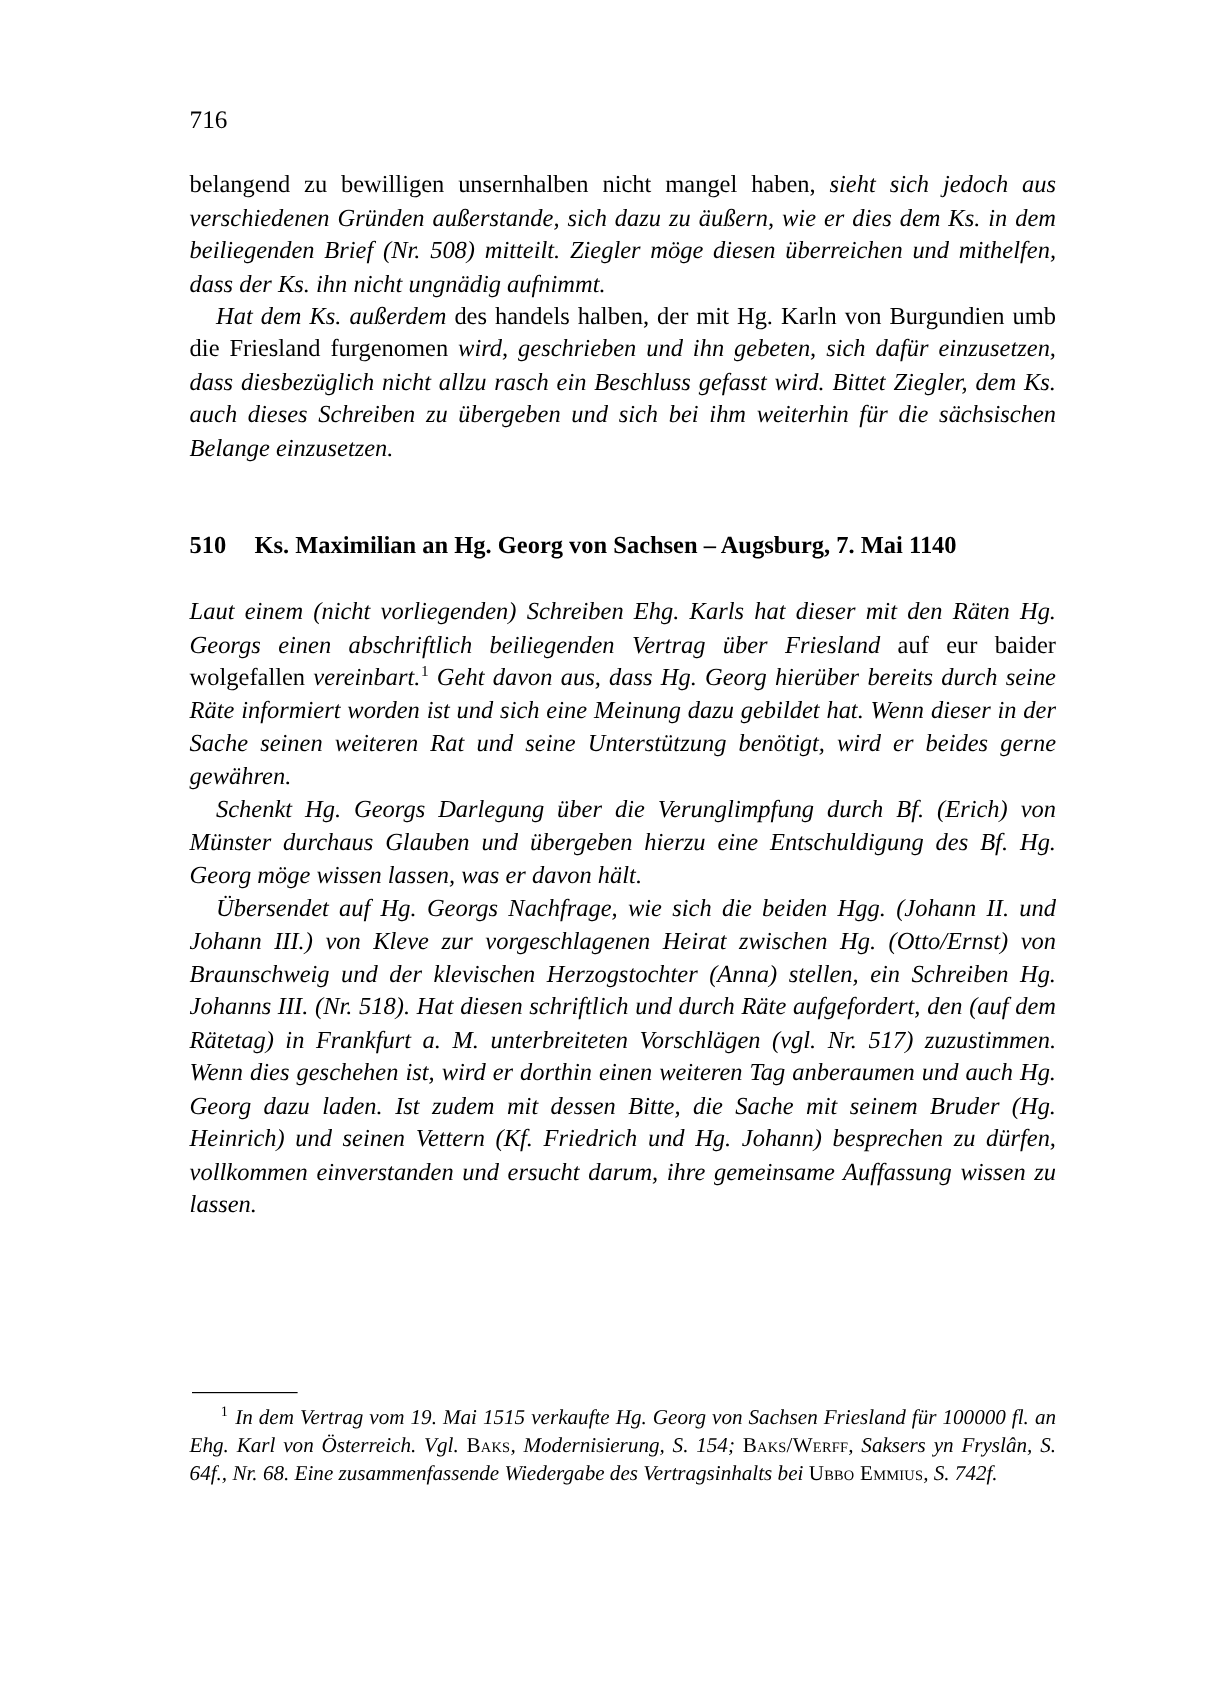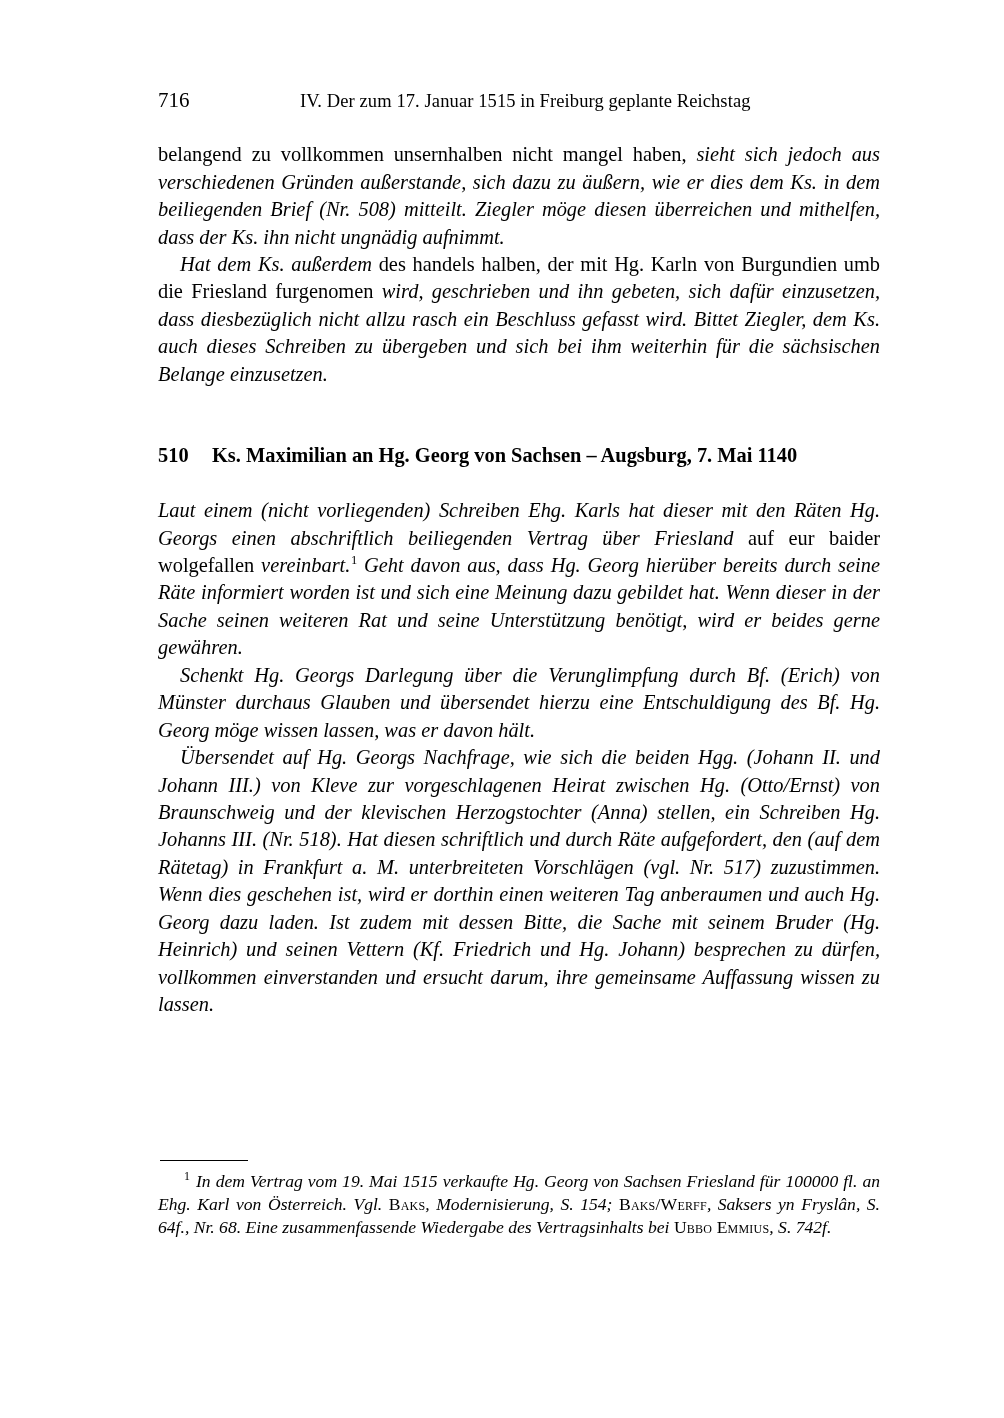--- a/index.html
+++ b/index.html
@@ -150,39 +150,38 @@
 </style>
 </head>
 <body>
 
 <div class="page">
 
   <div class="textblock">
 
     <div class="runhead">
       <span class="folio">716</span>
-      <span class="rh-title">IV. Der zum 17. Januar 1515 in Freiburg geplante Reichstag</span>
     </div>
 
-    <p class="body"><span class="rm">belangend zu vollkommen unsernhalben nicht mangel haben,</span><span class="it"> sieht sich jedoch aus verschiedenen Gründen außerstande, sich dazu zu äußern, wie er dies dem Ks. in dem beiliegenden Brief (Nr. 508) mitteilt. Ziegler möge diesen überreichen und mithelfen, dass der Ks. ihn nicht ungnädig aufnimmt.</span></p>
+    <p class="body"><span class="rm">belangend zu bewilligen unsernhalben nicht mangel haben,</span><span class="it"> sieht sich jedoch aus verschiedenen Gründen außerstande, sich dazu zu äußern, wie er dies dem Ks. in dem beiliegenden Brief (Nr. 508) mitteilt. Ziegler möge diesen überreichen und mithelfen, dass der Ks. ihn nicht ungnädig aufnimmt.</span></p>
 
     <p class="body indent"><span class="it">Hat dem Ks. außerdem</span><span class="rm"> des handels halben, der mit Hg. Karln von Burgundien umb die Friesland furgenomen </span><span class="it">wird, geschrieben und ihn gebeten, sich dafür einzusetzen, dass diesbezüglich nicht allzu rasch ein Beschluss gefasst wird. Bittet Ziegler, dem Ks. auch dieses Schreiben zu übergeben und sich bei ihm weiterhin für die sächsischen Belange einzusetzen.</span></p>
 
     <div class="sec-head">
       <span class="sec-no">510</span>
       <span class="sec-title">Ks. Maximilian an Hg. Georg von Sachsen – Augsburg, 7. Mai 1140</span>
     </div>
 
     <div class="source">
     </div>
 
     <div class="regest">
       <p class="body ital"><span>Laut einem (nicht vorliegenden) Schreiben Ehg. Karls hat dieser mit den Räten Hg. Georgs einen abschriftlich beiliegenden Vertrag über Friesland</span><span class="rm"> auf eur baider wolgefallen </span><span>vereinbart.</span><sup class="fn">1</sup><span> Geht davon aus, dass Hg. Georg hierüber bereits durch seine Räte informiert worden ist und sich eine Meinung dazu gebildet hat. Wenn dieser in der Sache seinen weiteren Rat und seine Unterstützung benötigt, wird er beides gerne gewähren.</span></p>
 
-      <p class="body ital indent">Schenkt Hg. Georgs Darlegung über die Verunglimpfung durch Bf. (Erich) von Münster durchaus Glauben und übersendet hierzu eine Entschuldigung des Bf. Hg. Georg möge wissen lassen, was er davon hält.</p>
+      <p class="body ital indent">Schenkt Hg. Georgs Darlegung über die Verunglimpfung durch Bf. (Erich) von Münster durchaus Glauben und übergeben hierzu eine Entschuldigung des Bf. Hg. Georg möge wissen lassen, was er davon hält.</p>
 
       <p class="body ital indent">Übersendet auf Hg. Georgs Nachfrage, wie sich die beiden Hgg. (Johann II. und Johann III.) von Kleve zur vorgeschlagenen Heirat zwischen Hg. (Otto/Ernst) von Braunschweig und der klevischen Herzogstochter (Anna) stellen, ein Schreiben Hg. Johanns III. (Nr. 518). Hat diesen schriftlich und durch Räte aufgefordert, den (auf dem Rätetag) in Frankfurt a. M. unterbreiteten Vorschlägen (vgl. Nr. 517) zuzustimmen. Wenn dies geschehen ist, wird er dorthin einen weiteren Tag anberaumen und auch Hg. Georg dazu laden. Ist zudem mit dessen Bitte, die Sache mit seinem Bruder (Hg. Heinrich) und seinen Vettern (Kf. Friedrich und Hg. Johann) besprechen zu dürfen, vollkommen einverstanden und ersucht darum, ihre gemeinsame Auffassung wissen zu lassen.</p>
     </div>
 
   </div>
 
   <div class="footnotes">
     <div class="fn-rule"></div>
     <p class="fn-text"><span class="fn-num">1</span><span>In dem Vertrag vom 19. Mai 1515 verkaufte Hg. Georg von Sachsen Friesland für 100000 fl. an Ehg. Karl von Österreich. Vgl. </span><span class="sc">Baks</span><span>, Modernisierung, S. 154; </span><span class="sc">Baks/Werff</span><span>, Saksers yn Fryslân, S. 64f., Nr. 68. Eine zusammenfassende Wiedergabe des Vertragsinhalts bei </span><span class="sc">Ubbo Emmius</span><span>, S. 742f.</span></p>
   </div>

